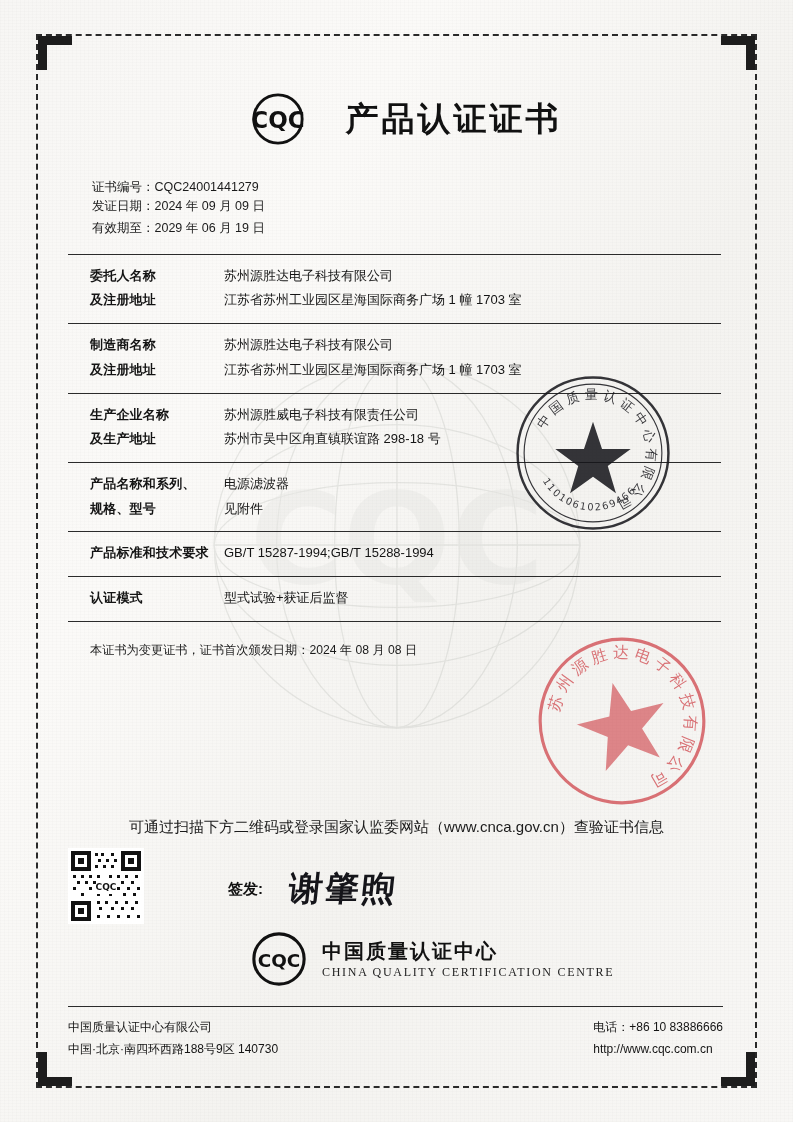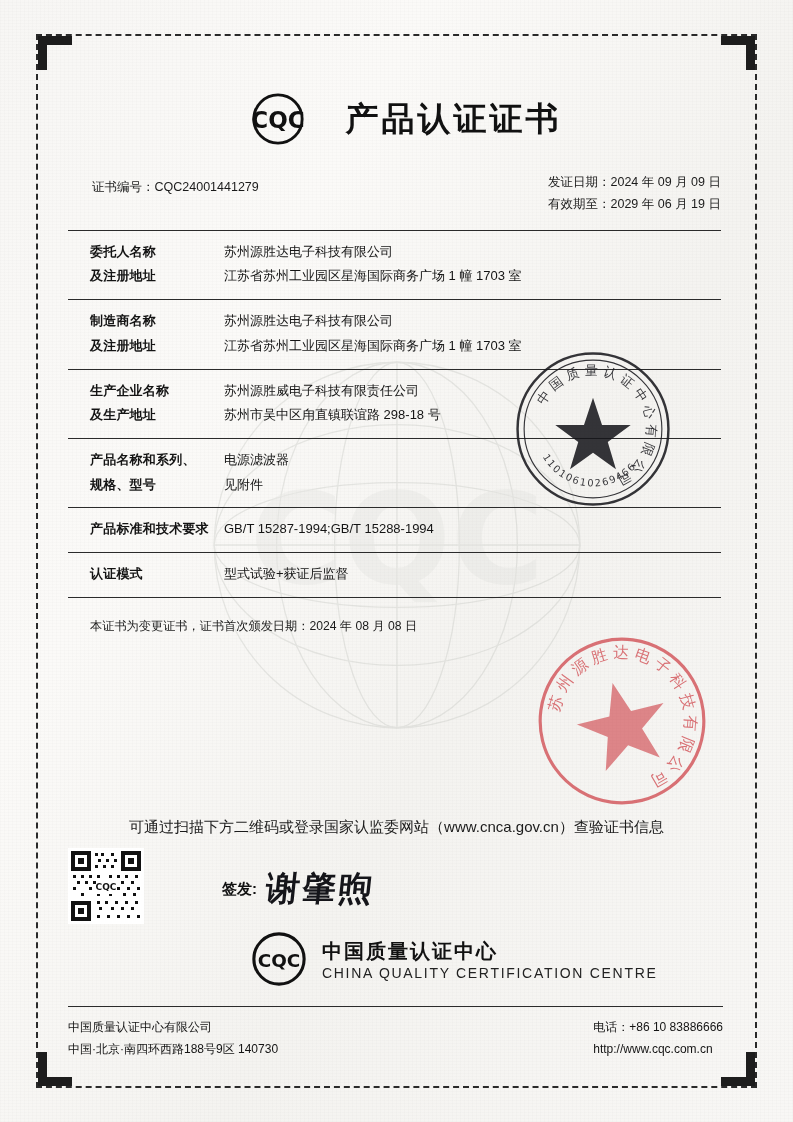--- a/index.html
+++ b/index.html
@@ -78,20 +78,21 @@
     color: #111;
   }
 
   .meta-row {
     display: flex;
     justify-content: space-between;
     margin-top: 26px;
     padding: 0 12px 0 32px;
     font-size: 12.5px;
     color: #1b1b1b;
+    flex-direction: column;
   }
   .meta-left { padding-top: 7px; }
   .meta-right { text-align: left; line-height: 1.75; }
 
   
   .fields {
     margin-top: 14px;
     padding: 0 12px 0 8px;
   }
   .rule {
@@ -164,25 +165,25 @@
   .qr {
     position: absolute;
     left: 8px;
     top: 790px;
     width: 76px;
     height: 76px;
   }
 
   .sign-row {
     position: absolute;
-    left: 162px;
+    left: 168px;
     top: 808px;
     display: flex;
     align-items: center;
-    gap: 9px;
+    gap: 26px;
   }
   .sign-label { font-size: 15px; font-weight: bold; color: #111; }
   .signature {
     font-family: "DejaVu Serif", serif;
     font-size: 34px;
     font-weight: bold;
     letter-spacing: 2px;
     color: #15151a;
     transform: skewX(-6deg);
   }
@@ -195,23 +196,24 @@
     align-items: center;
     gap: 14px;
   }
   .org-cn {
     font-size: 20px;
     font-weight: bold;
     letter-spacing: 2px;
     color: #111;
   }
   .org-en {
-    font-size: 14px;
+    font-size: 12px;
     letter-spacing: 1.7px;
     color: #222;
+    font-family: Liberation Serif, serif;
   }
 
   .footer-rule {
     position: absolute;
     left: 8px; right: 10px;
     top: 948px;
     height: 1px;
     background: #2b2b2b;
   }
   .footer {

